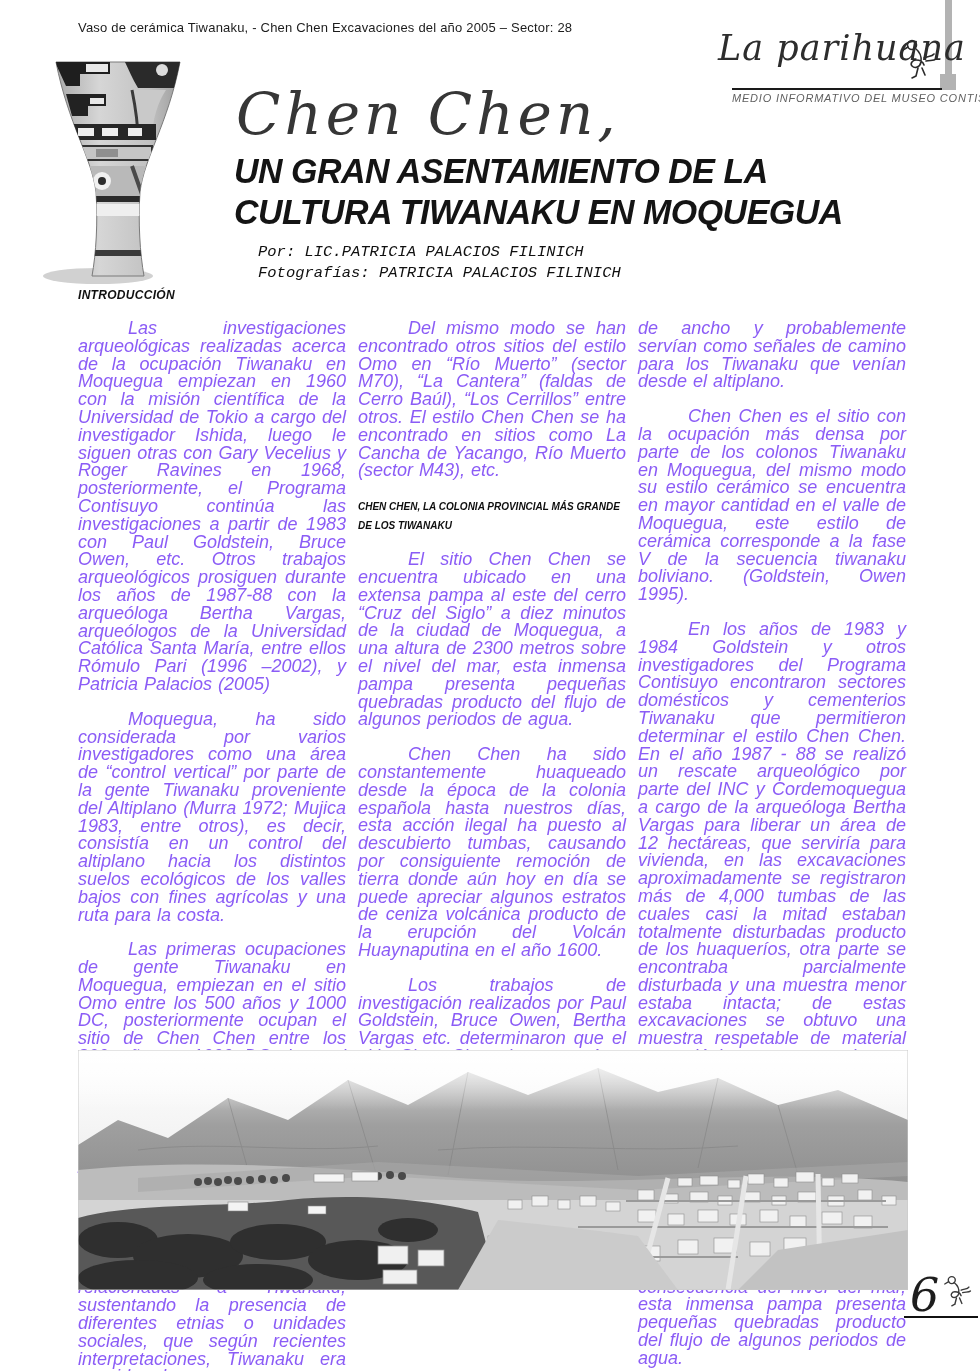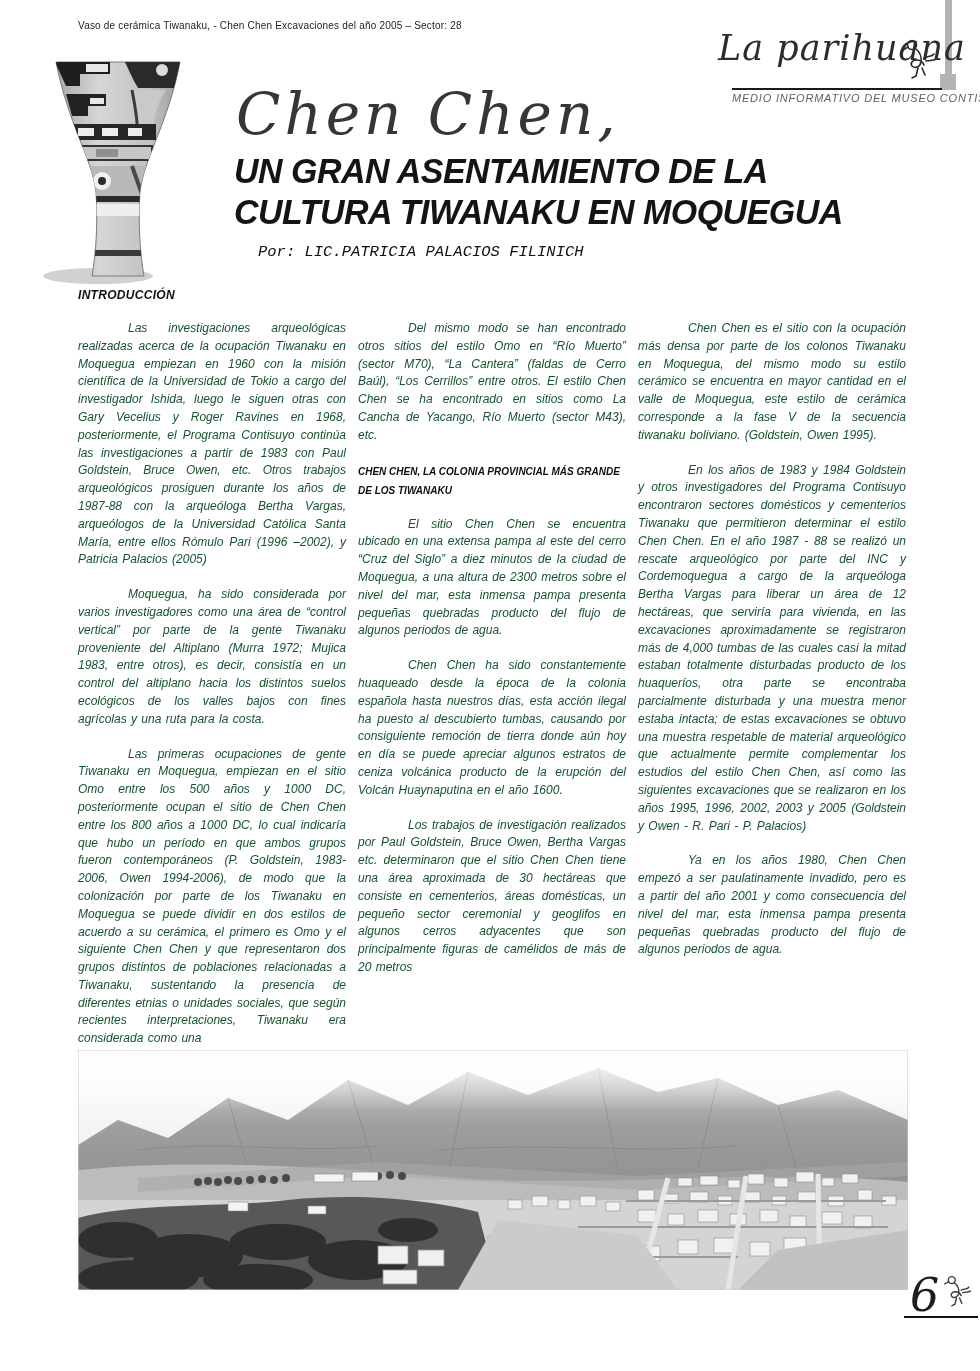--- a/index.html
+++ b/index.html
@@ -1,20 +1,20 @@
 <!DOCTYPE html>
 <html><head>
 <meta charset="utf-8">
 <style>
   html,body{margin:0;padding:0;background:#ffffff;}
   .page{position:relative;width:980px;height:1371px;background:#ffffff;overflow:hidden;
         font-family:"Liberation Sans",sans-serif;color:#1f1f1f;}
 
   
-  .header-caption{position:absolute;left:78px;top:20px;font-size:10px;color:#1c1c1c;
+  .header-caption{position:absolute;left:78px;top:20px;font-size:13px;color:#1c1c1c;
         letter-spacing:0.2px;}
   .corner-bar{position:absolute;left:945px;top:0;width:7px;height:76px;background:#b3b3b3;}
   .corner-bar-cap{position:absolute;left:940px;top:74px;width:16px;height:16px;background:#b3b3b3;}
 
   
   .logo{position:absolute;left:710px;top:26px;width:235px;height:84px;}
   .logo-script{position:absolute;left:8px;top:2px;font-family:"DejaVu Serif",serif;
         font-style:italic;font-size:35px;color:#2d2d2d;letter-spacing:1px;white-space:nowrap;}
   .logo-bird{position:absolute;left:192px;top:12px;}
   .logo-rule{position:absolute;left:22px;top:62px;width:210px;border-top:2px solid #1a1a1a;}
@@ -32,22 +32,22 @@
         transform:scaleX(0.97);transform-origin:left top;white-space:nowrap;}
   .byline{position:absolute;left:258px;top:242px;font-style:italic;font-size:15.5px;
         color:#101010;line-height:21px;font-family:Liberation Mono, monospace;}
 
   
   .intro-heading{position:absolute;left:78px;top:288px;font-weight:700;font-style:italic;
         font-size:12px;color:#101010;letter-spacing:0.3px;}
   .columns{position:absolute;left:78px;top:320px;width:828px;display:grid;
         grid-template-columns:268px 268px 268px;column-gap:12px;}
   .col{width:268px;}
-  .col p{margin:0 0 17px 0;font-style:italic;font-size:12px;line-height:17.8px;
-        text-align:justify;text-indent:50px;color:#14532d;word-spacing:1px;}
+  .col p{margin:0 0 17px 0;font-style:italic;font-size:18px;line-height:17.8px;
+        text-align:justify;text-indent:50px;color:#8b5cf6;word-spacing:1px;}
   .col p.noindent{text-indent:0;}
   .col h3{margin:10px 0 16px 0;font-weight:700;font-style:italic;font-size:10px;
         line-height:19px;color:#0f0f0f;text-align:left;}
 
   
   .panorama{position:absolute;left:78px;top:1050px;width:830px;height:240px;}
 
   
   .page-number{position:absolute;left:910px;top:1268px;font-family:"DejaVu Serif",serif;
         font-style:italic;font-size:46px;color:#1d1d1d;}
@@ -125,38 +125,40 @@
     </svg>
   </div>
 
   <div class="script-title">Chen Chen,</div>
   <div class="main-title">
     <div>UN GRAN ASENTAMIENTO DE LA</div>
     <div>CULTURA TIWANAKU EN MOQUEGUA</div>
   </div>
   <div class="byline">
     <div>Por: LIC.PATRICIA PALACIOS FILINICH</div>
+    <div>Fotografías: PATRICIA PALACIOS FILINICH</div>
   </div>
 
   <div class="intro-heading">INTRODUCCIÓN</div>
 
   <div class="columns">
     <div class="col">
       <p>Las investigaciones arqueológicas realizadas acerca de la ocupación Tiwanaku en Moquegua empiezan en 1960 con la misión científica de la Universidad de Tokio a cargo del investigador Ishida, luego le siguen otras con Gary Vecelius y Roger Ravines en 1968, posteriormente, el Programa Contisuyo continúa las investigaciones a partir de 1983 con Paul Goldstein, Bruce Owen, etc. Otros trabajos arqueológicos prosiguen durante los años de 1987-88 con la arqueóloga Bertha Vargas, arqueólogos de la Universidad Católica Santa María, entre ellos Rómulo Pari (1996 –2002), y Patricia Palacios (2005)</p>
       <p>Moquegua, ha sido considerada por varios investigadores como una área de “control vertical” por parte de la gente Tiwanaku proveniente del Altiplano (Murra 1972; Mujica 1983, entre otros), es decir, consistía en un control del altiplano hacia los distintos suelos ecológicos de los valles bajos con fines agrícolas y una ruta para la costa.</p>
       <p>Las primeras ocupaciones de gente Tiwanaku en Moquegua, empiezan  en el sitio Omo entre los 500 años y 1000 DC, posteriormente ocupan el sitio de Chen Chen entre los 800 años a 1000 DC, lo cual indicaría que hubo un período en que ambos grupos fueron contemporáneos (P. Goldstein, 1983-2006, Owen 1994-2006), de modo que la colonización por parte de los Tiwanaku en Moquegua se puede dividir en dos estilos de acuerdo a su cerámica, el primero es Omo y el siguiente Chen Chen y que representaron  dos grupos distintos de poblaciones relacionadas a Tiwanaku, sustentando la presencia de diferentes etnias o unidades sociales, que según recientes interpretaciones, Tiwanaku era considerada como una</p>
     </div>
     <div class="col">
       <p>Del mismo modo se han encontrado otros sitios del estilo Omo en “Río Muerto” (sector M70), “La Cantera” (faldas de Cerro Baúl), “Los Cerrillos” entre otros. El estilo Chen Chen se ha encontrado en sitios como La Cancha de Yacango, Río Muerto (sector M43), etc.</p>
       <h3>CHEN CHEN, LA COLONIA PROVINCIAL MÁS GRANDE DE LOS TIWANAKU</h3>
       <p>El sitio Chen Chen se encuentra ubicado en una extensa pampa al este del cerro “Cruz del Siglo” a diez minutos de la ciudad de Moquegua, a una altura de 2300 metros sobre el nivel del mar, esta inmensa pampa presenta pequeñas quebradas producto del flujo de algunos periodos de agua.</p>
       <p>Chen Chen ha sido constantemente huaqueado desde la época de la colonia española hasta nuestros días, esta acción ilegal ha puesto al descubierto tumbas, causando por consiguiente remoción de tierra donde aún hoy en día se puede apreciar algunos estratos de ceniza volcánica producto de la erupción del Volcán Huaynaputina en el año 1600.</p>
       <p>Los trabajos de investigación realizados por Paul Goldstein, Bruce Owen, Bertha Vargas etc. determinaron que el sitio Chen Chen tiene una área aproximada de 30 hectáreas que consiste en cementerios, áreas domésticas, un pequeño sector ceremonial y geoglifos en algunos cerros adyacentes que son principalmente figuras de camélidos de más de 20 metros</p>
     </div>
     <div class="col">
+      <p class="noindent">de ancho y probablemente servían como señales de camino para los Tiwanaku que venían desde el altiplano.</p>
       <p>Chen Chen es el sitio con la ocupación más densa por parte de los colonos Tiwanaku en Moquegua, del mismo modo su estilo cerámico se encuentra en mayor cantidad en el valle de Moquegua, este estilo de cerámica corresponde a la fase V de la secuencia tiwanaku boliviano. (Goldstein, Owen 1995).</p>
       <p>En los años de 1983 y 1984 Goldstein y otros investigadores del Programa Contisuyo encontraron sectores domésticos y cementerios Tiwanaku que permitieron determinar el estilo Chen Chen. En el año 1987 - 88 se realizó un rescate arqueológico por parte del INC y Cordemoquegua a cargo de la arqueóloga Bertha Vargas para liberar un área de 12 hectáreas, que serviría para vivienda, en las excavaciones aproximadamente se registraron más de 4,000 tumbas de las cuales casi la mitad estaban totalmente disturbadas producto de los huaqueríos, otra parte se encontraba parcialmente disturbada y una muestra menor estaba intacta; de estas excavaciones se obtuvo una muestra respetable de material arqueológico que actualmente permite complementar los estudios del estilo Chen Chen, así como las siguientes excavaciones que se realizaron en los años 1995, 1996, 2002, 2003 y 2005 (Goldstein y Owen - R. Pari - P. Palacios)</p>
       <p>Ya en los años 1980, Chen Chen empezó a ser paulatinamente invadido, pero es a partir del año 2001 y como consecuencia del nivel del mar, esta inmensa pampa presenta pequeñas quebradas producto del flujo de algunos periodos de agua.</p>
     </div>
   </div>
 
   <div class="panorama">
     <svg width="830" height="240" viewBox="0 0 830 240">
       <defs>
         <linearGradient id="sky" x1="0" y1="0" x2="0" y2="1">

